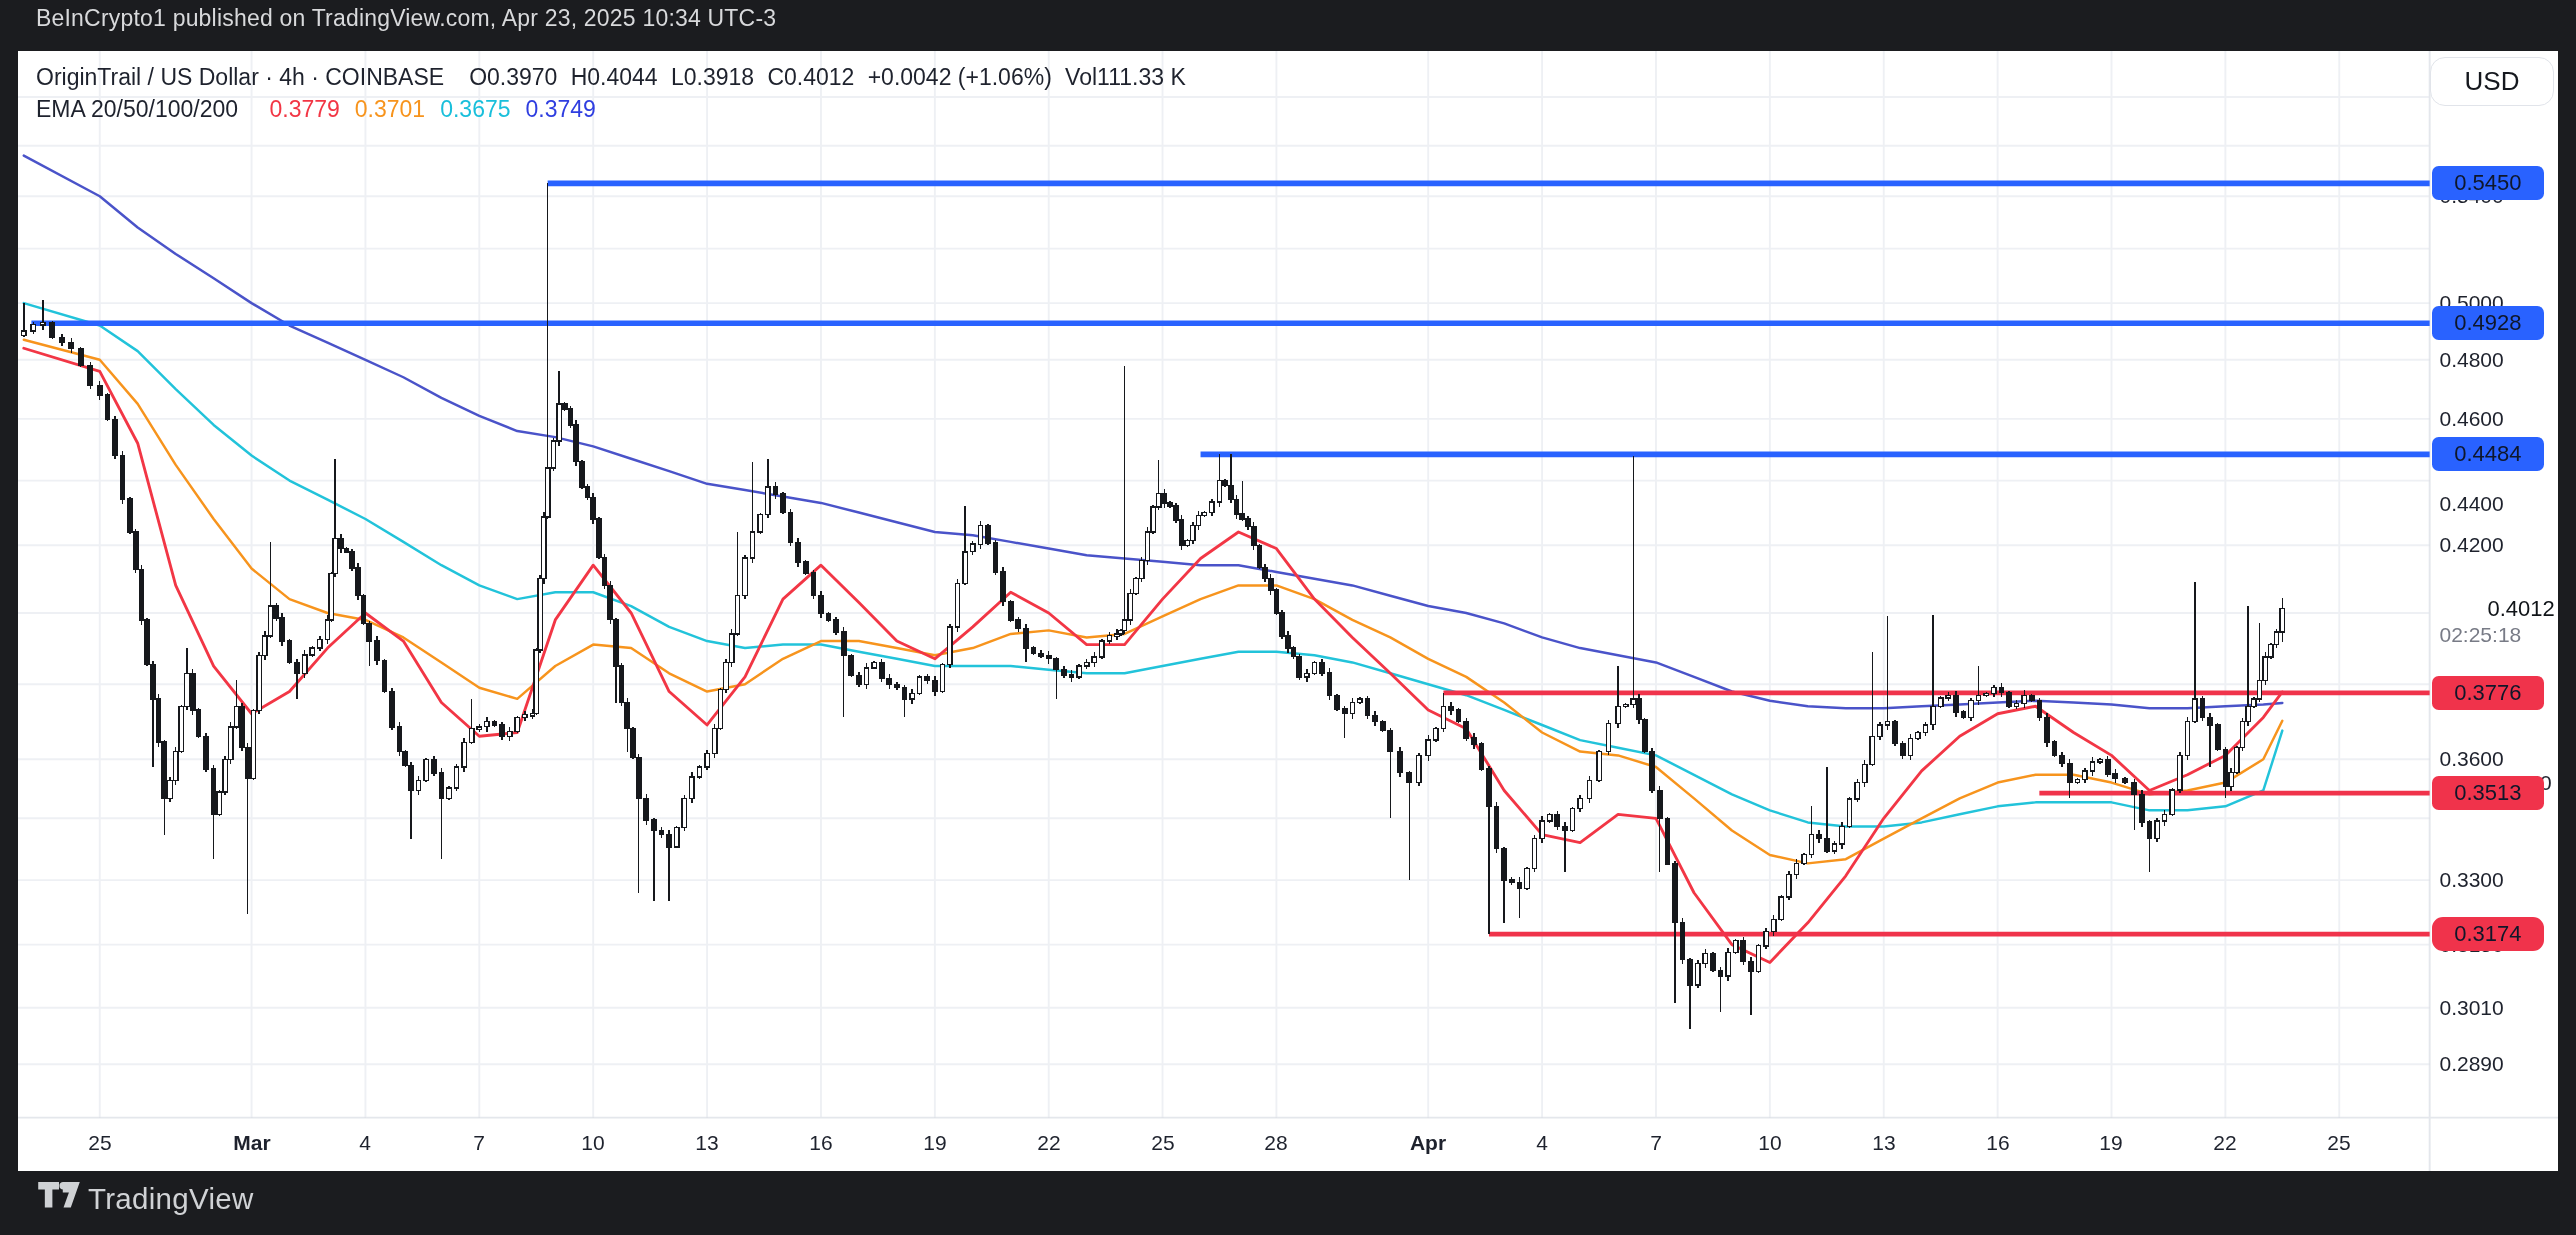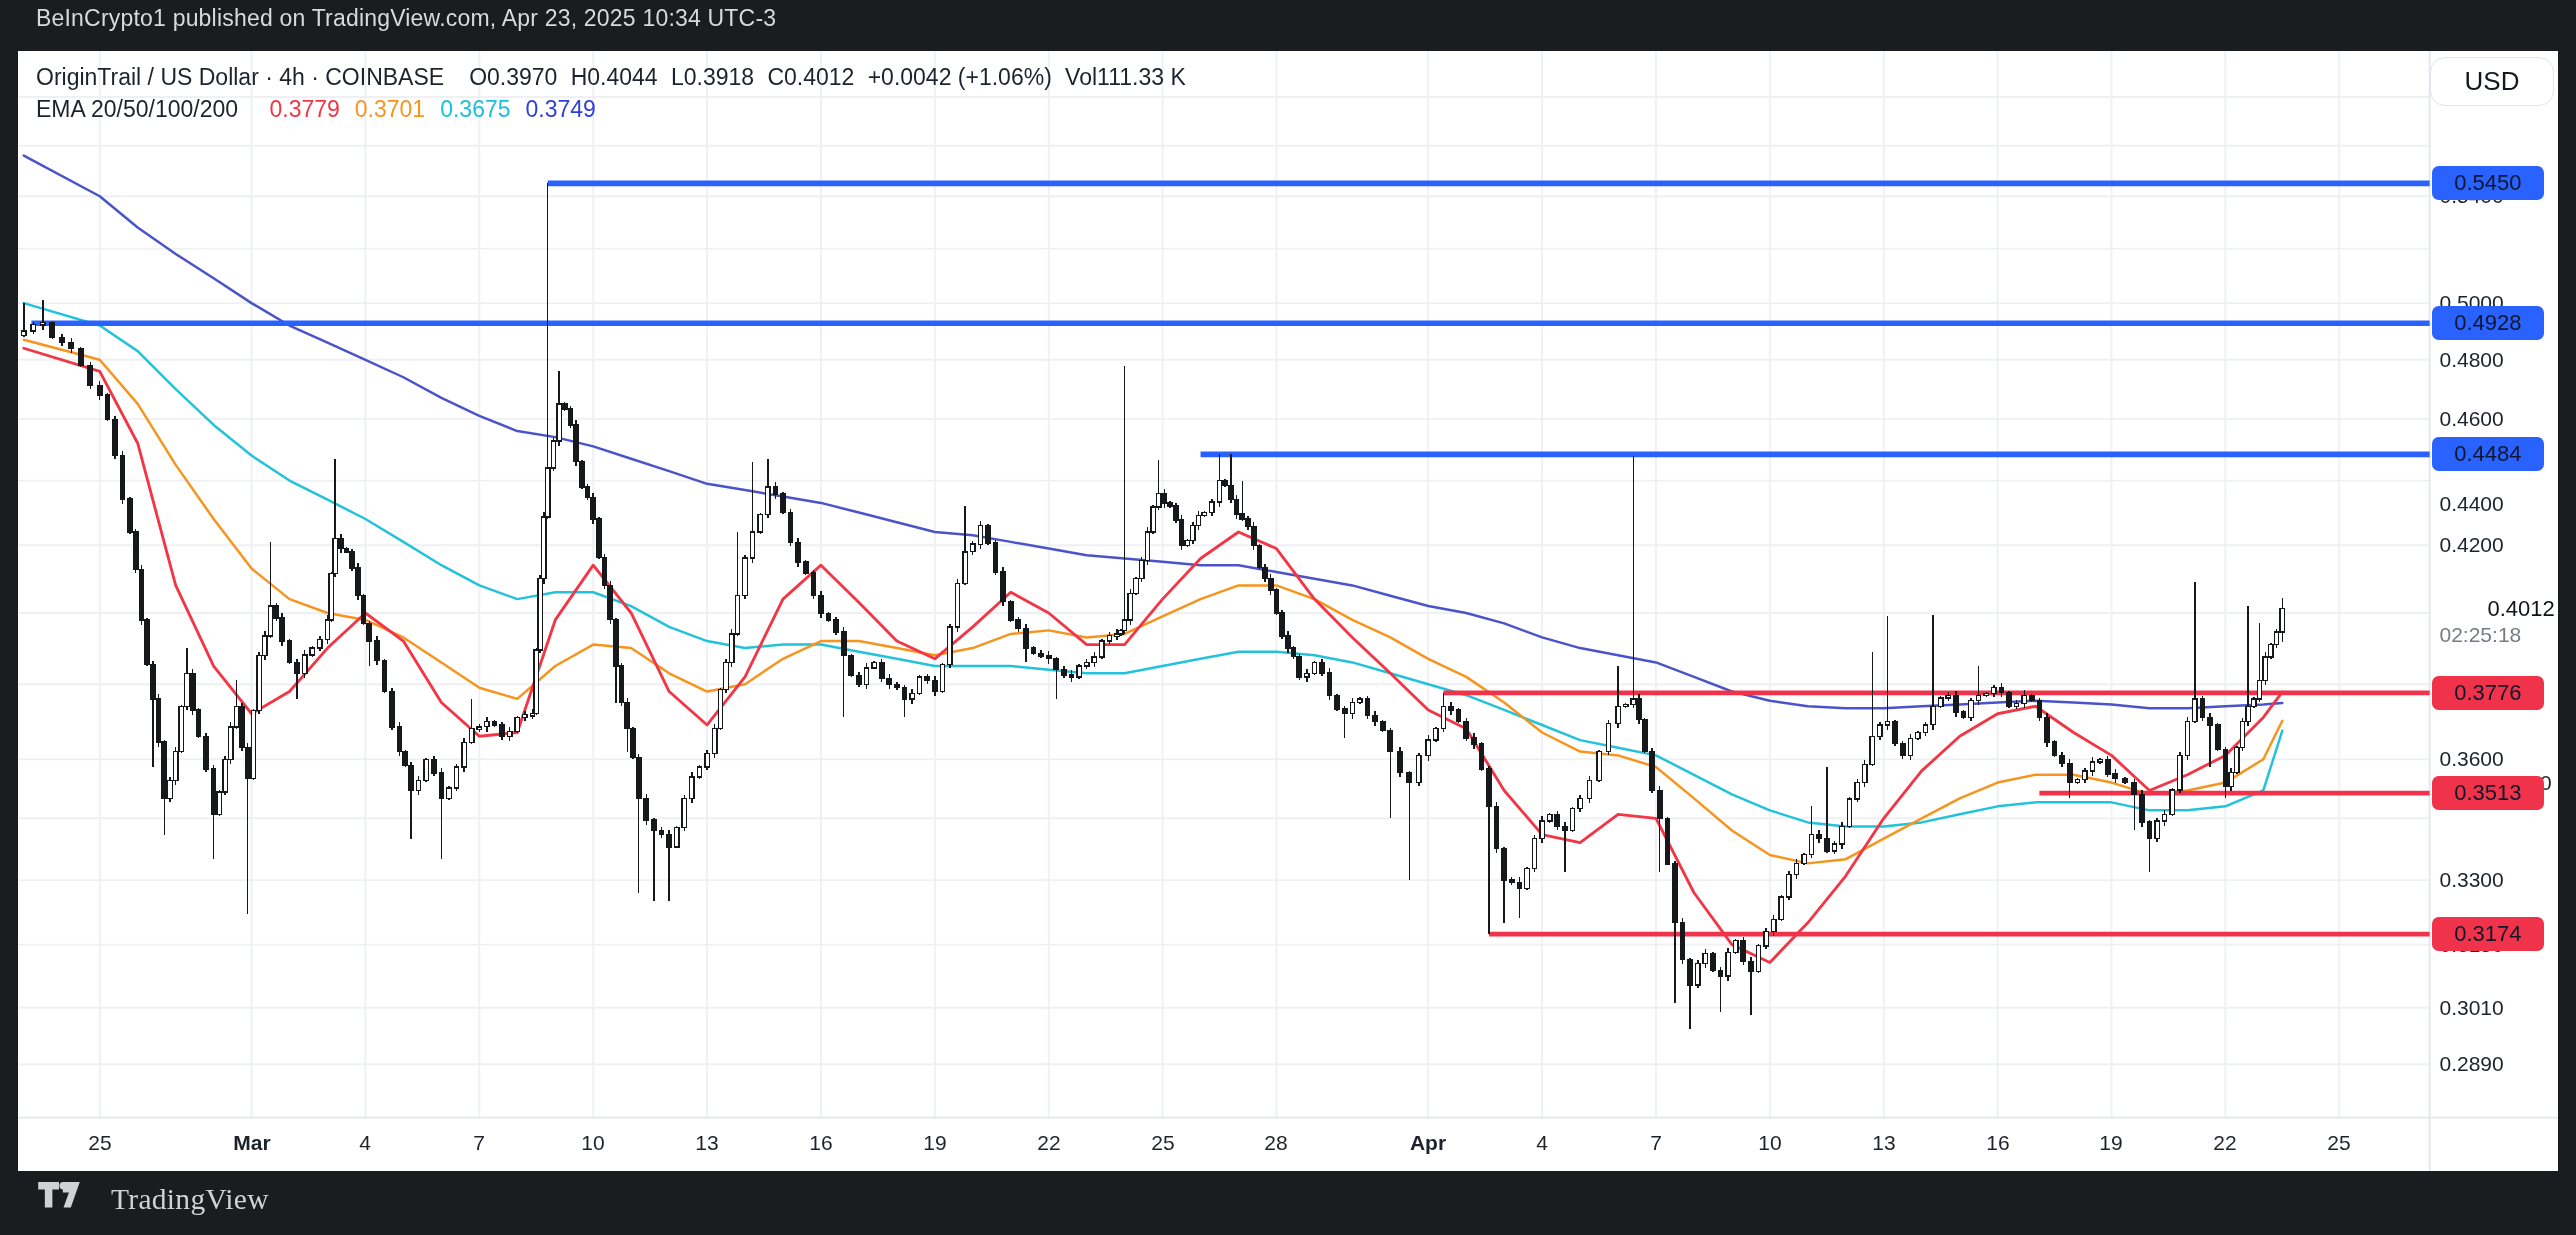--- a/index.html
+++ b/index.html
@@ -23,21 +23,21 @@
   .ptick{position:absolute;left:9.5px;transform:translateY(-50%);font-size:21px;color:#1e222d;white-space:nowrap;}
   .ptick.hidden-tick{z-index:1;}
   .pbox{position:absolute;left:1.9px;width:112px;height:34px;border-radius:6.7px;z-index:2;
         display:flex;align-items:center;justify-content:center;transform:translateY(-50%);
         color:#0f172a;font-size:22px;}
   #cur-price{position:absolute;left:9.5px;transform:translateY(-50%);font-size:22px;color:#101418;font-weight:500;}
   #countdown{position:absolute;left:9.5px;transform:translateY(-50%);font-size:21px;color:#787b86;}
   #time-axis{position:absolute;left:0;top:1067px;width:2412px;height:53px;}
   .ttick{position:absolute;top:13.3px;transform:translateX(-50%);font-size:21px;color:#1e222d;}
   .ttick.bold{font-weight:700;}
-  #logo{position:absolute;left:38px;top:1182px;display:flex;align-items:center;gap:31px;font-family:Liberation Serif, serif;}
+  #logo{position:absolute;left:38px;top:1182px;display:flex;align-items:center;gap:8px;}
   #logo-text{color:#d0d2d5;font-size:29.5px;letter-spacing:0.3px;}
 </style>
 </head>
 <body>
 
 <div id="frame">
 
   <div id="watermark-bar">
     <span>BeInCrypto1 published on TradingView.com, Apr 23, 2025 10:34 UTC-3</span>
   </div>
@@ -792,21 +792,21 @@
         <div class="ptick" style="top: 708px;">0.3600</div>
         <div class="ptick" style="top: 732px; margin-left: 48px;">0.3450</div>
         <div class="ptick" style="top: 829px;">0.3300</div>
         <div class="ptick" style="top: 957px;">0.3010</div>
         <div class="ptick" style="top: 1013px;">0.2890</div>
         <div class="pbox" style="top: 132px; background: rgb(41, 98, 255);">0.5450</div>
         <div class="pbox" style="top: 272px; background: rgb(41, 98, 255);">0.4928</div>
         <div class="pbox" style="top: 403px; background: rgb(41, 98, 255);">0.4484</div>
         <div class="pbox" style="top: 642px; background: rgb(240, 51, 75);">0.3776</div>
         <div class="pbox" style="top: 742px; background: rgb(240, 51, 75);">0.3513</div>
-        <div class="pbox" style="top: 883px; background: rgb(240, 51, 75);">0.3174</div>
+        <div class="pbox" style="top: 883px; background: rgb(240, 51, 75); border-radius: 11px;">0.3174</div>
         <div class="" id="cur-price" style="top: 558px; margin-left: 48px;">0.4012</div>
         <div class="" id="countdown" style="top: 584px;">02:25:18</div>
       </div>
     <div id="time-axis">
         <div class="ttick" style="left: 82px;">25</div>
         <div class="ttick bold" style="left: 234px;">Mar</div>
         <div class="ttick" style="left: 347px;">4</div>
         <div class="ttick" style="left: 461px;">7</div>
         <div class="ttick" style="left: 575px;">10</div>
         <div class="ttick" style="left: 689px;">13</div>

